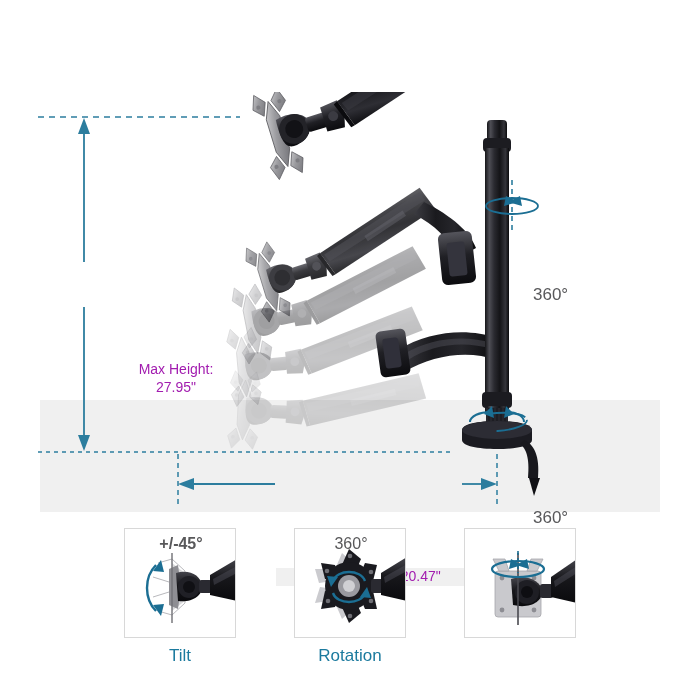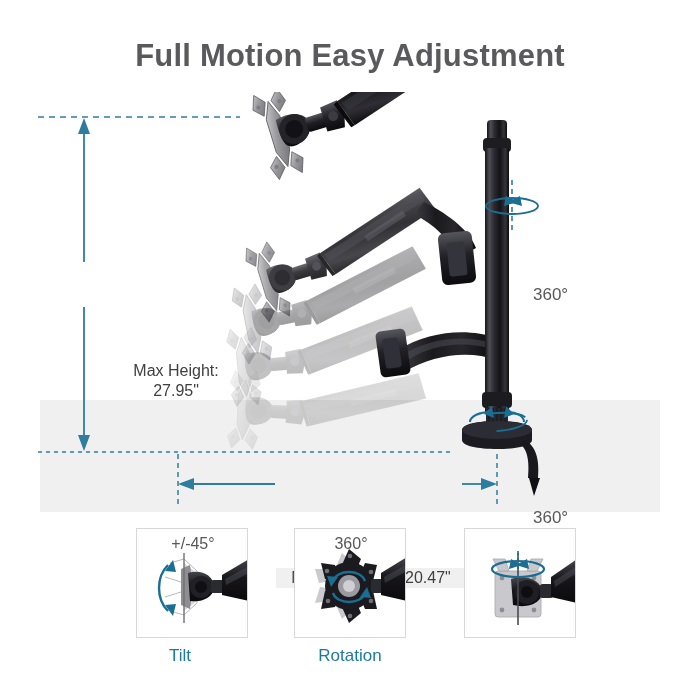--- a/index.html
+++ b/index.html
@@ -42,22 +42,22 @@
     left: 0;
     top: 92px;
     width: 700px;
     height: 420px;
   }
   #stage svg { display: block; }
 
   
   .dim-label {
     position: absolute;
-    font-size: 16px;
-    color: #404040;
+    font-size: 14px;
+    color: #a21caf;
     line-height: 1.28;
     white-space: pre;
     text-align: center;
   }
   #max-height-label {
     left: 124px;
     top: 269px;
     width: 104px;
   }
   #max-ext-label {
@@ -85,21 +85,21 @@
   }
   .card {
     position: absolute;
     width: 112px;
     height: 110px;
     border: 1px solid #d8d8d8;
     background: #ffffff;
     box-sizing: border-box;
     overflow: hidden;
   }
-  .card:nth-of-type(1) { left: 136px; }
+  .card:nth-of-type(1) { left: 124px; font-weight: bold; }
   .card:nth-of-type(2) { left: 294px; }
   .card:nth-of-type(3) { left: 464px; }
   .card-angle {
     position: absolute;
     top: 6px;
     left: 0;
     width: 112px;
     text-align: center;
     font-size: 16px;
     color: #58585a;
@@ -119,21 +119,20 @@
   }
   .cap1 { left: 124px; }
   .cap2 { left: 294px; }
   .cap3 { left: 464px; }
 </style>
 </head>
 <body>
 
 <div id="page">
 
-  <div id="title">Full Motion Easy Adjustment</div>
 
   <div id="stage">
     <svg width="700" height="420" viewBox="0 0 700 420" xmlns="http://www.w3.org/2000/svg">
       <defs>
         <linearGradient id="armGrad" x1="0" y1="0" x2="0" y2="1">
           <stop offset="0%" stop-color="#4c4c51"></stop>
           <stop offset="22%" stop-color="#2b2b30"></stop>
           <stop offset="50%" stop-color="#17171b"></stop>
           <stop offset="78%" stop-color="#2e2e34"></stop>
           <stop offset="100%" stop-color="#0d0d10"></stop>

